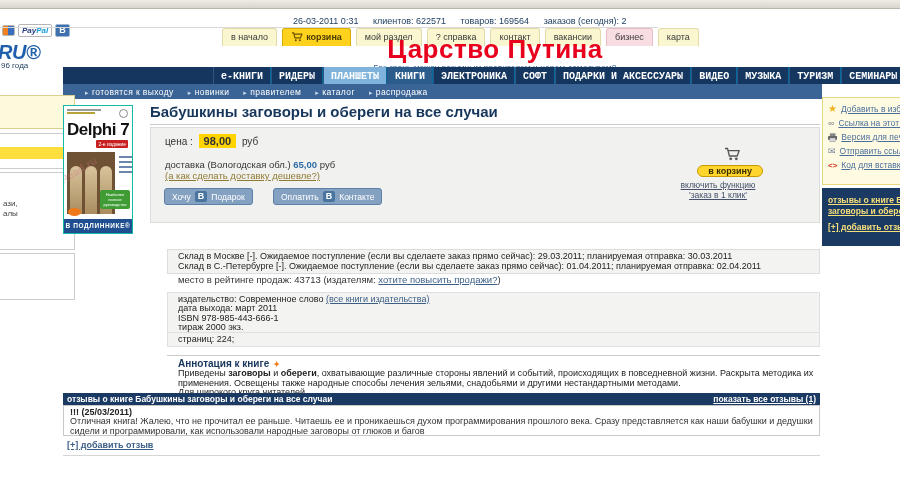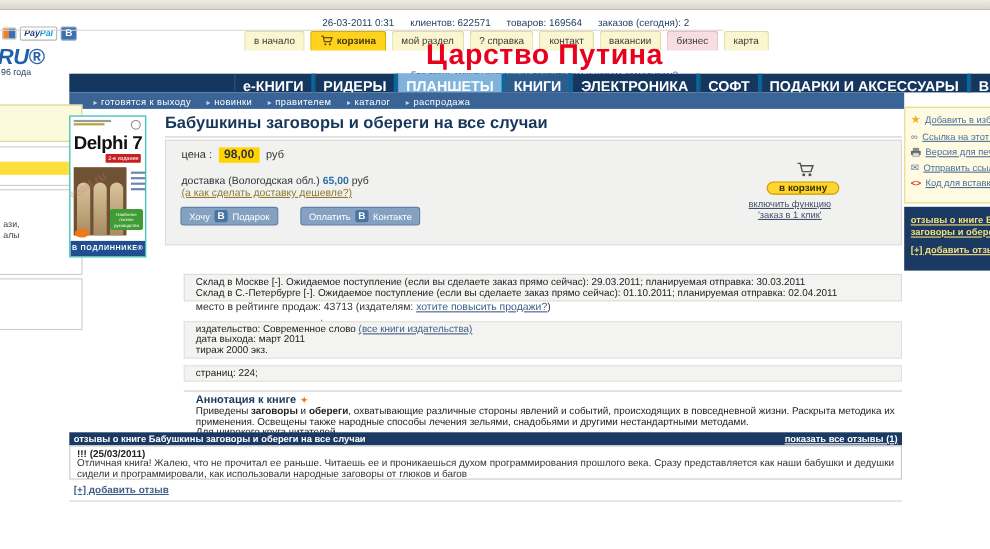--- a/index.html
+++ b/index.html
@@ -44,23 +44,23 @@
     font-size:8.5px; color:#42699a; text-decoration:underline; cursor:pointer; }
 
   
   .rulogo { left:-2px; top:41px; font-size:20px; font-weight:bold; font-style:italic;
     color:#1f5fab; letter-spacing:-0.5px; }
   .ruyears { left:1px; top:61px; font-size:8px; color:#1b3a5c; }
 
   
   .mainnav { left:63px; top:67px; width:837px; height:17px; background:#14365f;
     display:flex; align-items:stretch; padding-left:150px; }
-  .tab { font-size:13px; font-weight:bold; color:#fff; padding:4px 7px 0;
-    border-left:1px solid #2d567f; border-right:3px solid #0369a1;
-    white-space:nowrap; cursor:pointer; }
+  .tab { font-size:10px; font-weight:bold; color:#fff; padding:4px 7px 0;
+    border-left:1px solid #2d567f; border-right:1px solid #0369a1;
+    white-space:nowrap; cursor:pointer;font-family:Liberation Mono, monospace; }
   .tab--light { background:#7fb3dc; }
   .tab--active { background:#2c5c8c; }
 
   
   .subnav { left:63px; top:84px; width:759px; height:15px; background:#3a6496;
     display:flex; align-items:center; gap:14px; padding-left:22px; }
   .subnav .itm { font-size:8.5px; color:#fff; letter-spacing:0.4px; white-space:nowrap; cursor:pointer; }
   .subnav .arr { color:#c3d6ea; margin-right:3px; font-size:7px; }
 
   
@@ -305,33 +305,34 @@
     </svg>
     <div class="cartbtn">в корзину</div>
     <div class="oneclick">
       <span>включить функцию</span>
       <span>'заказ в 1 клик'</span>
     </div>
   </div>
 
   <div class="abs stockbox">
     <div>Склад в Москве [-]. Ожидаемое поступление (если вы сделаете заказ прямо сейчас): 29.03.2011; планируемая отправка: 30.03.2011</div>
-    <div>Склад в С.-Петербурге [-]. Ожидаемое поступление (если вы сделаете заказ прямо сейчас): 01.10.2011; планируемая отправка: 02.04.2011</div>
+    <div>Склад в С.-Петербурге [-]. Ожидаемое поступление (если вы сделаете заказ прямо сейчас): 01.04.2011; планируемая отправка: 02.04.2011</div>
   </div>
 
   <div class="abs rline1">
     <span>место в рейтинге продаж: 43713 (издателям: </span><span class="lnk">хотите повысить продажи?</span><span>)</span>
   </div>
   <div class="abs rline2">
     <span class="lnk">поставьте оценку первым!</span>
   </div>
 
   <div class="abs pubbox">
     <div><span>издательство: Современное слово </span><span class="lnk" style="font-size:9px">(все книги издательства)</span></div>
     <div>дата выхода: март 2011</div>
+    <div>ISBN 978-985-443-666-1</div>
     <div>тираж 2000 экз.</div>
   </div>
   <div class="abs pagesbox">
     <div>страниц: 224;</div>
   </div>
   <div class="abs sec-rule"></div>
 
   <div class="abs ann-h">
     <span>Аннотация к книге</span><span class="dot">✦</span>
   </div>

